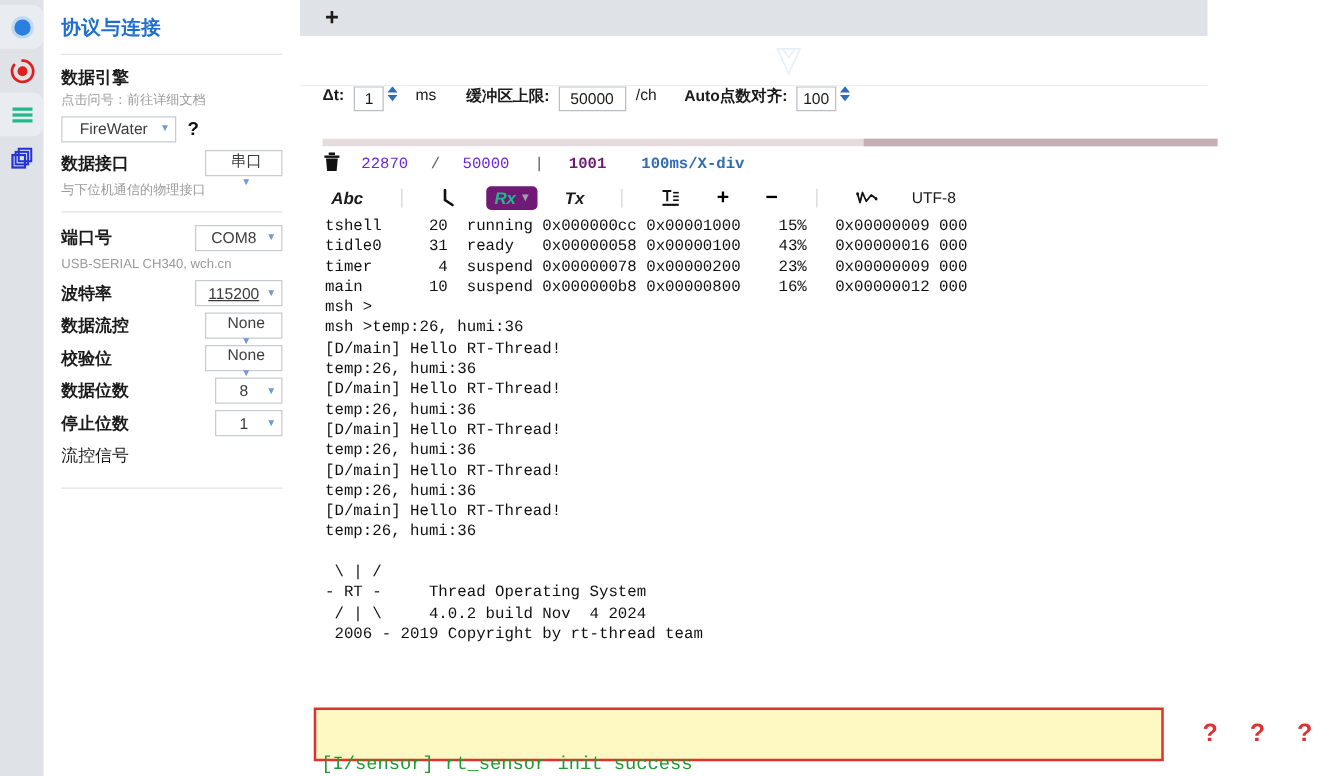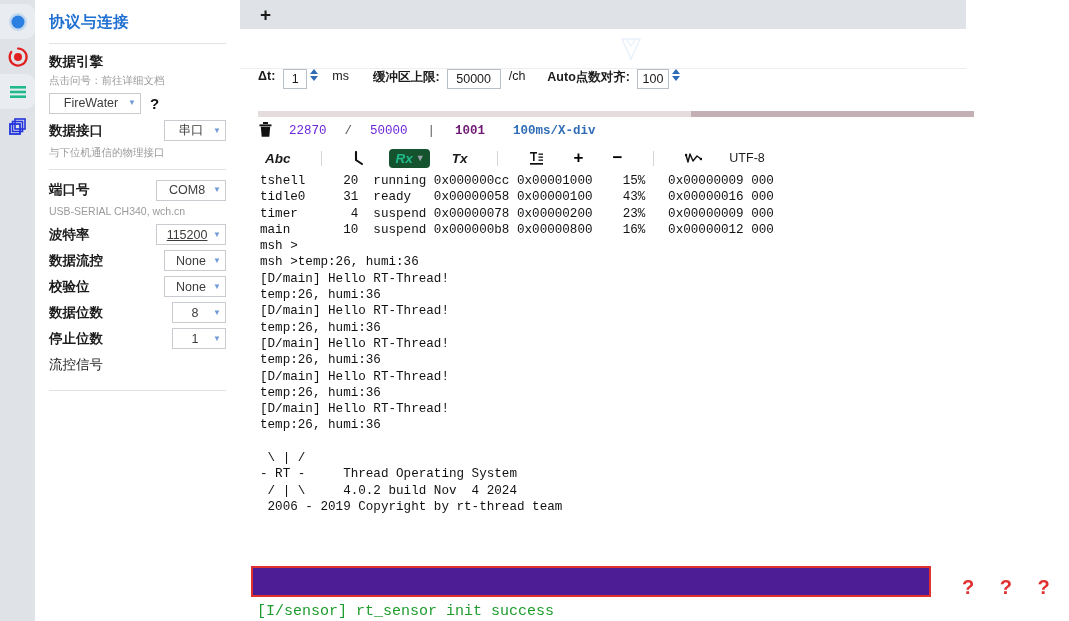--- a/index.html
+++ b/index.html
@@ -58,21 +58,21 @@
     height: 21px; display: inline-flex; align-items: center;
     justify-content: space-between; gap: 4px;
     padding: 0 4px 0 8px; font-size: 12.5px; color: #3d3d3d;
     min-width: 54px; cursor: pointer;
   }
   .select .caret { color: #6f9ad6; font-size: 8px; line-height: 1; }
   .select .val { flex: 1; text-align: center; white-space: nowrap; }
   .select.underline .val { text-decoration: underline; }
   .select.w92 { width: 92px; }
   .select.w70 { width: 70px; }
-  .select.w62 { width: 62px; }
+  .select.w62 { width: 62px; flex-direction: column; }
   .select.w48 { width: 48px; }
   .qmark { font-size: 15px; font-weight: bold; color: #111; cursor: pointer; margin-left: 9px; }
   .fw-row { display: flex; align-items: center; margin: 2px 0 6px 0; }
   .sig-row { display: flex; gap: 18px; padding: 8px 4px 0 6px; }
   .sig {
     font-style: italic; font-weight: bold; font-size: 13px; color: #2b2b2b;
     cursor: pointer;
   }
 
   
@@ -129,41 +129,41 @@
   .term-toolbar {
     display: flex; align-items: center; height: 26px; padding-left: 20px;
     gap: 17px; width: 726px;
   }
   .tt-item {
     font-size: 13.5px; font-style: italic; font-weight: bold;
     color: #1b1b1b; cursor: pointer; padding: 0 5px;
   }
   .tt-div { width: 1px; height: 15px; background: #d2d5d9; margin: 0 8px; }
   .tt-rx {
-    background: #14532d; border-radius: 4px; padding: 2px 5px 2px 7px;
+    background: #701a75; border-radius: 4px; padding: 2px 5px 2px 7px;
     display: inline-flex; align-items: center; gap: 3px; cursor: pointer;
   }
   .tt-rx .lbl { color: #1fb98c; font-style: italic; font-weight: bold; font-size: 13.5px; }
   .tt-rx .cv { color: #9aa3ac; font-size: 9px; }
   .tt-ic { cursor: pointer; padding: 0 6px; display: inline-flex; align-items: center; }
   .tt-enc { font-size: 12.5px; color: #1b1b1b; margin-left: 4px; cursor: pointer; }
   .term-body {
     font-family: "Liberation Mono", monospace;
     font-size: 12.6px; line-height: 16.3px;
     color: #111; padding: 2px 0 0 20px; white-space: pre;
     width: 726px; overflow: hidden; height: 370px;
     position: relative;
   }
   .term-body .ln { white-space: pre; }
 
   
   .errbox {
     position: absolute; left: 251px; top: 566px;
-    width: 680px; height: 31px;
-    border: 2px solid #e03030; background: #4c1d95;
+    width: 680px; height: 43px;
+    border: 2px solid #e03030; background: #fef9c3;
     font-family: "Liberation Mono", monospace; font-size: 15px;
     line-height: 16.3px; padding: 3px 0 0 4px; white-space: pre;
     z-index: 5;
   }
   .err-green { color: #1e9c2e; }
   .qmarks {
     position: absolute; left: 962px; top: 576px;
     font-size: 20px; color: #e03030; letter-spacing: 10px; font-weight: bold;
     z-index: 5;
   }

